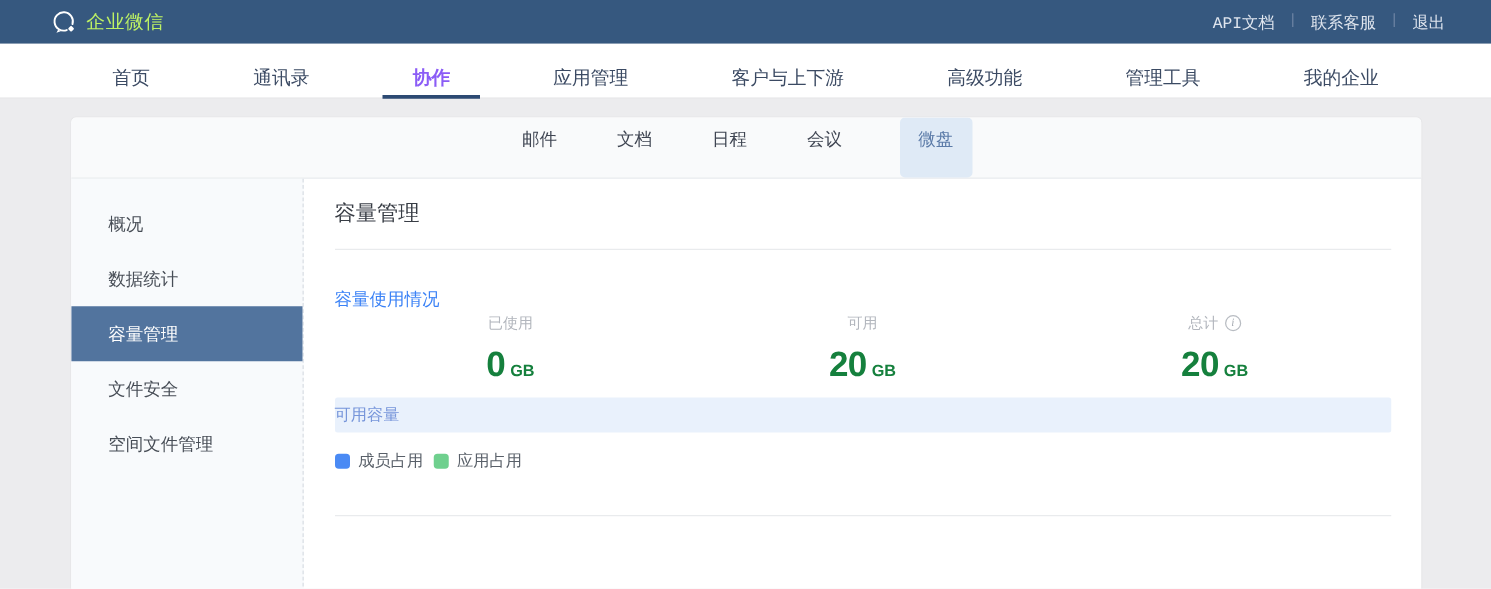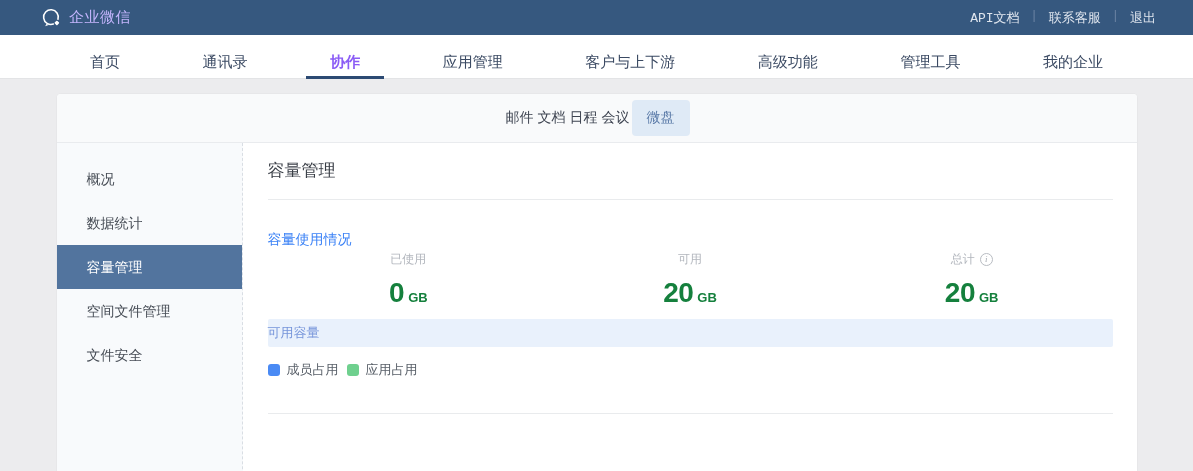--- a/index.html
+++ b/index.html
@@ -11,21 +11,21 @@
   }
 
   
   .topbar {
     height: 35px; background: #36587f; color: #fff;
     display: flex; align-items: center; justify-content: space-between;
     padding: 0 34px 0 40px;
   }
   .brand { display: flex; align-items: center; cursor: pointer; }
   .brand svg { display: block; margin-right: 7px; }
-  .brand-name { font-size: 15px; color: #c4b5fd; letter-spacing: 0.5px; }
+  .brand-name { font-size: 15px; color: #bef264; letter-spacing: 0.5px; }
   .top-links { display: flex; font-size: 13px; color: #dfe5ee; font-family: Liberation Mono, monospace; }
   .top-links .tlink { cursor: pointer; padding: 0 3px; }
   .top-links .sep { color: #6d84a4; margin: 0 8px; font-size: 12px; }
 
   
   .mainnav {
     height: 44px; background: #ffffff; border-bottom: 1px solid #e3e4e6;
     display: flex; justify-content: space-between; align-items: stretch;
     padding: 0 66px;
   }
@@ -39,21 +39,21 @@
   
   .page { padding-top: 15px; }
   .card {
     width: 1080px; margin: 0 auto; background: #ffffff;
     border-radius: 4px; min-height: 430px;
     box-shadow: 0 0 0 1px rgba(0,0,0,0.02);
     overflow: hidden;
   }
   .tabstrip {
     height: 49px; background: #f9fafb; border-bottom: 1px solid #e9ebee;
-    display: flex; align-items: center; justify-content: center; 
+    display: flex; justify-content: center; gap: 44px;
   }
   .tab { font-size: 14px; color: #3f4552; cursor: pointer; padding: 9px 2px; border-radius: 4px; }
   .tab.active { background: #dfeaf6; color: #5b7ba8; padding: 9px 15px; }
 
   .card-body { display: flex; min-height: 381px; align-items: stretch; }
 
   
   .sidebar {
     width: 186px; background: #f8fafc;
     border-right: 1px dashed #d9dee4; padding-top: 14px; flex-shrink: 0;
@@ -139,22 +139,22 @@
       <div class="tab">会议</div>
       <div class="tab active">微盘</div>
     </div>
 
     <div class="card-body">
 
       <aside class="sidebar">
         <div class="side-item">概况</div>
         <div class="side-item">数据统计</div>
         <div class="side-item active">容量管理</div>
+        <div class="side-item">文件安全</div>
         <div class="side-item">空间文件管理</div>
-        <div class="side-item">文件安全</div>
       </aside>
 
       <main class="content">
         <h1 class="page-title">容量管理</h1>
         <hr class="divider">
 
         <div class="section-title">容量使用情况</div>
 
         <div class="stats">
           <div class="stat">

